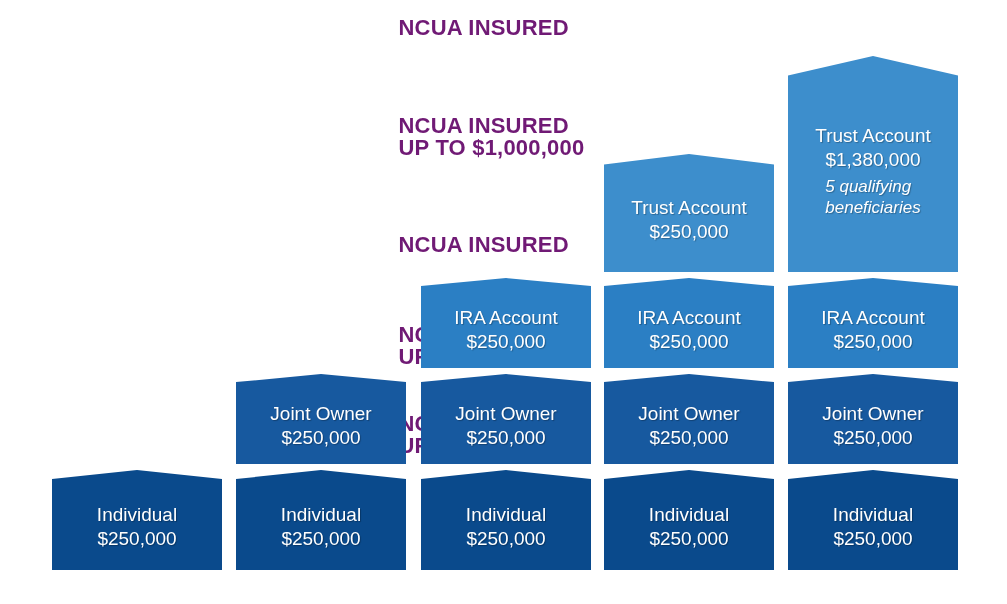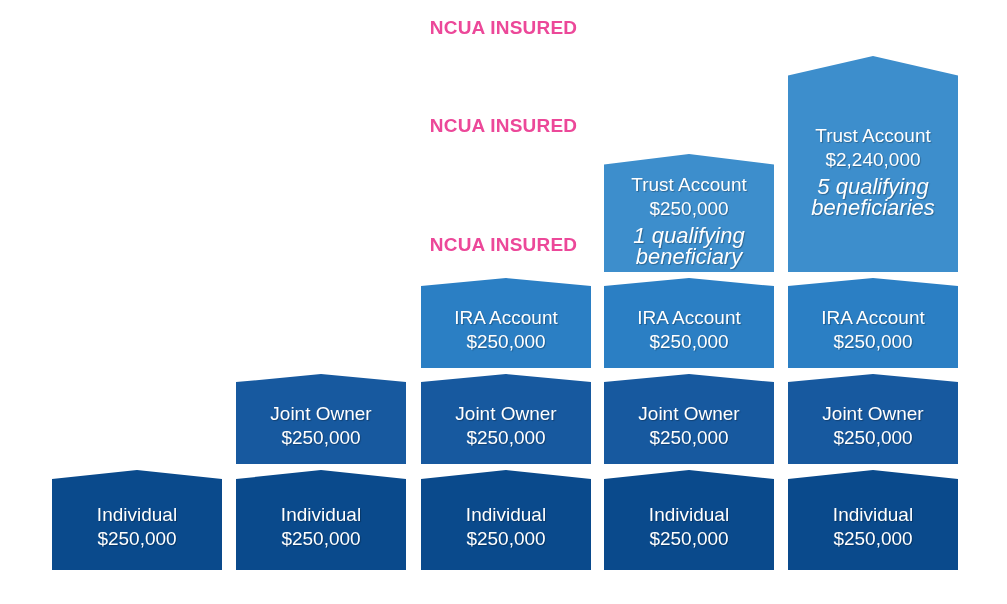--- a/index.html
+++ b/index.html
@@ -26,68 +26,68 @@
     position: absolute;
     bottom: 34px;
     width: 170px;
   }
 
   .col-header {
     position: absolute;
     left: 50%;
     transform: translateX(-50%);
     width: 210px;
-    text-align: center;
+    text-align: left;
     font-family: "Liberation Sans", sans-serif;
     font-weight: bold;
-    font-size: 19px;
+    font-size: 22px;
     line-height: 22px;
     letter-spacing: 0.2px;
-    color: #ec4899;
+    color: #701a75;
     white-space: nowrap;
   }
   .col-header .hdr-line { display: block; }
 
   .stack {
     position: relative;
     width: 170px;
   }
 
   .segment {
     position: relative;
     width: 170px;
     box-sizing: border-box;
     
     clip-path: polygon(0% 9%, 50% 0%, 100% 9%, 100% 100%, 0% 100%);
     display: flex;
     flex-direction: column;
     align-items: center;
     justify-content: center;
-    text-align: center;
+    text-align: left;
     padding-top: 14px;
     padding-left: 6px;
     padding-right: 6px;
   }
 
   .seg-title,
   .seg-amount {
     color: #ffffff;
     font-family: "Liberation Sans", sans-serif;
     font-size: 19px;
     line-height: 24px;
     font-weight: normal;
     text-shadow: 1px 1px 1px rgba(0,0,0,0.28);
     white-space: nowrap;
   }
 
   .seg-note {
     color: #ffffff;
     font-family: "Liberation Sans", sans-serif;
     font-style: italic;
-    font-size: 22px;
+    font-size: 17px;
     line-height: 21px;
     margin-top: 4px;
     text-shadow: 1px 1px 1px rgba(0,0,0,0.28);
   }
   .seg-note .note-line { display: block; }
 
   
   .hdr-c1 { top: 413px; }
   .hdr-c2 { top: 324px; }
   .hdr-c3 { top: 234px; }
@@ -141,30 +141,27 @@
           <div class="seg-amount">$250,000</div>
         </div>
         <div class="segment" style="background: rgb(10, 74, 140); height: 100px; margin-top: 6px;">
           <div class="seg-title">Individual</div>
           <div class="seg-amount">$250,000</div>
         </div>
       </div>
     </div>
     <div class="col-header hdr-c4">
       <span class="hdr-line">NCUA INSURED</span>
+      <span class="hdr-line">UP TO $1,000,000</span>
     </div>
     <div class="column" style="left: 604px;">
       <div class="stack">
         <div class="segment" style="background: rgb(61, 142, 204); height: 118px;">
           <div class="seg-title">Trust Account</div>
           <div class="seg-amount">$250,000</div>
-          <div class="seg-note">
-            <span class="note-line">1 qualifying</span>
-            <span class="note-line">beneficiary</span>
-          </div>
         </div>
         <div class="segment" style="background: rgb(43, 127, 196); height: 90px; margin-top: 6px;">
           <div class="seg-title">IRA Account</div>
           <div class="seg-amount">$250,000</div>
         </div>
         <div class="segment" style="background: rgb(23, 89, 159); height: 90px; margin-top: 6px;">
           <div class="seg-title">Joint Owner</div>
           <div class="seg-amount">$250,000</div>
         </div>
         <div class="segment" style="background: rgb(10, 74, 140); height: 100px; margin-top: 6px;">
@@ -173,21 +170,21 @@
         </div>
       </div>
     </div>
     <div class="col-header hdr-c5">
       <span class="hdr-line">NCUA INSURED</span>
     </div>
     <div class="column" style="left: 788px;">
       <div class="stack">
         <div class="segment" style="background: rgb(61, 142, 204); height: 216px;">
           <div class="seg-title">Trust Account</div>
-          <div class="seg-amount">$2,240,000</div>
+          <div class="seg-amount">$1,380,000</div>
           <div class="seg-note">
             <span class="note-line">5 qualifying</span>
             <span class="note-line">beneficiaries</span>
           </div>
         </div>
         <div class="segment" style="background: rgb(43, 127, 196); height: 90px; margin-top: 6px;">
           <div class="seg-title">IRA Account</div>
           <div class="seg-amount">$250,000</div>
         </div>
         <div class="segment" style="background: rgb(23, 89, 159); height: 90px; margin-top: 6px;">

